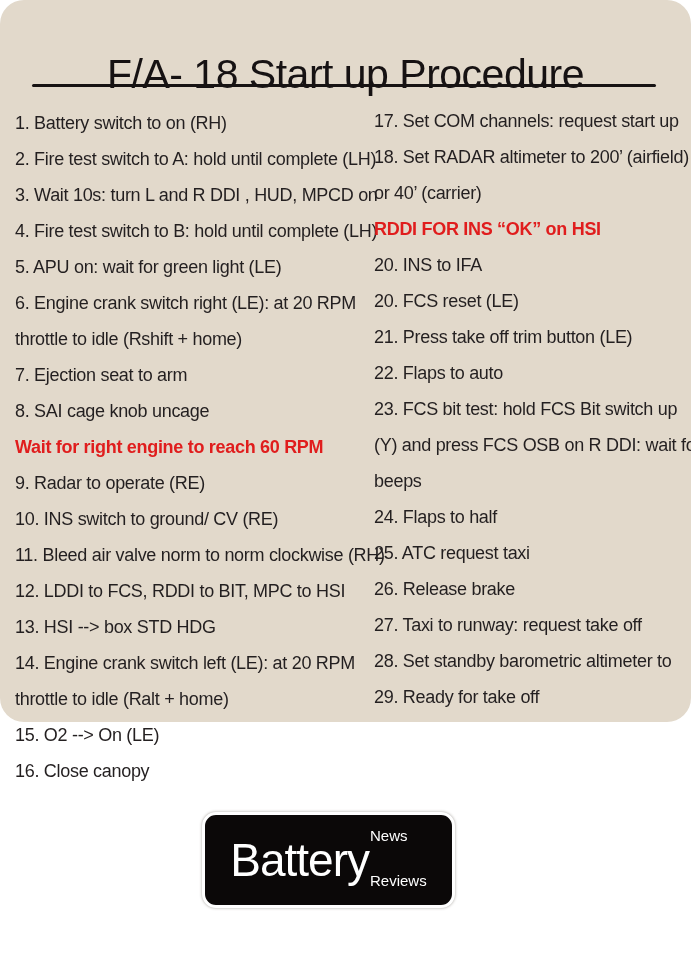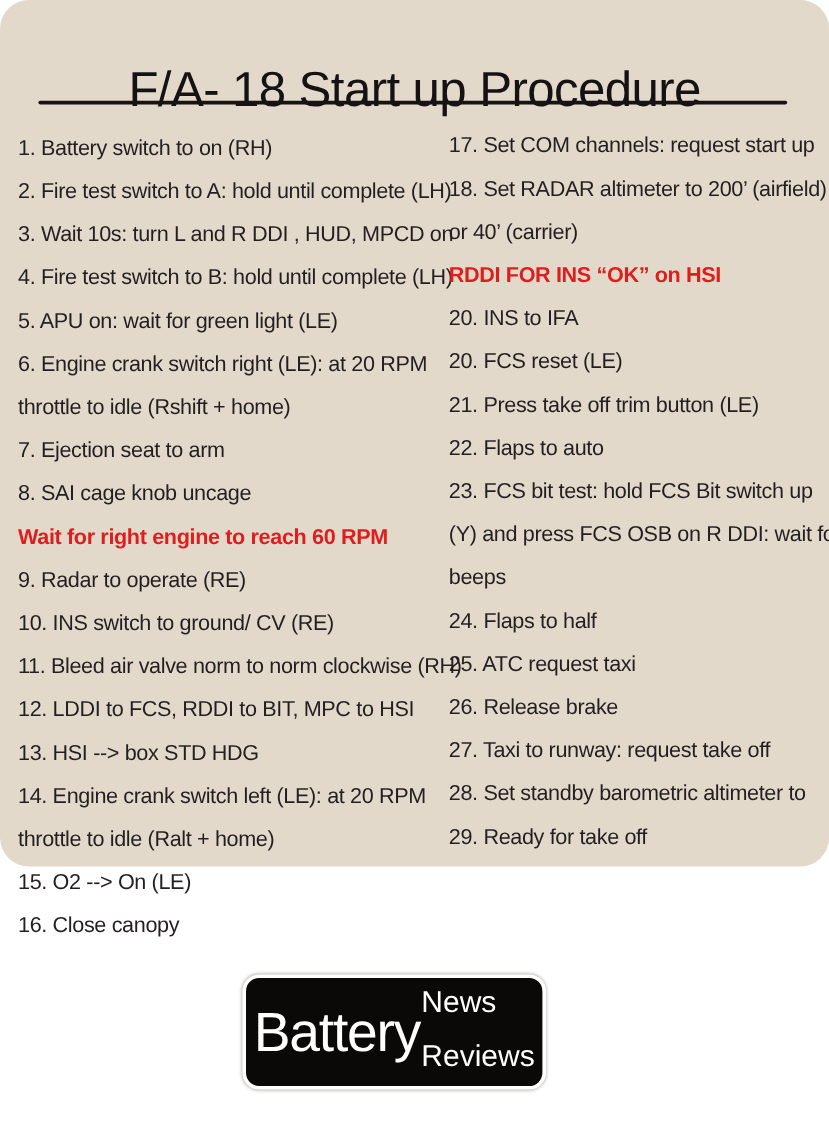--- a/index.html
+++ b/index.html
@@ -79,21 +79,21 @@
     letter-spacing: -1px;
     line-height: 1;
   }
   .logo-taglines {
     display: flex;
     flex-direction: column;
     margin-top: 16px;
     margin-left: 1px;
   }
   .logo-taglines span {
-    font-size: 25px;
+    font-size: 15px;
     line-height: 21px;
     font-weight: 400;
     margin-top: 24px;
   }
 </style>
 </head>
 <body>
 
 <div class="card">
   <h1 class="title">F/A- 18 Start up Procedure</h1>

